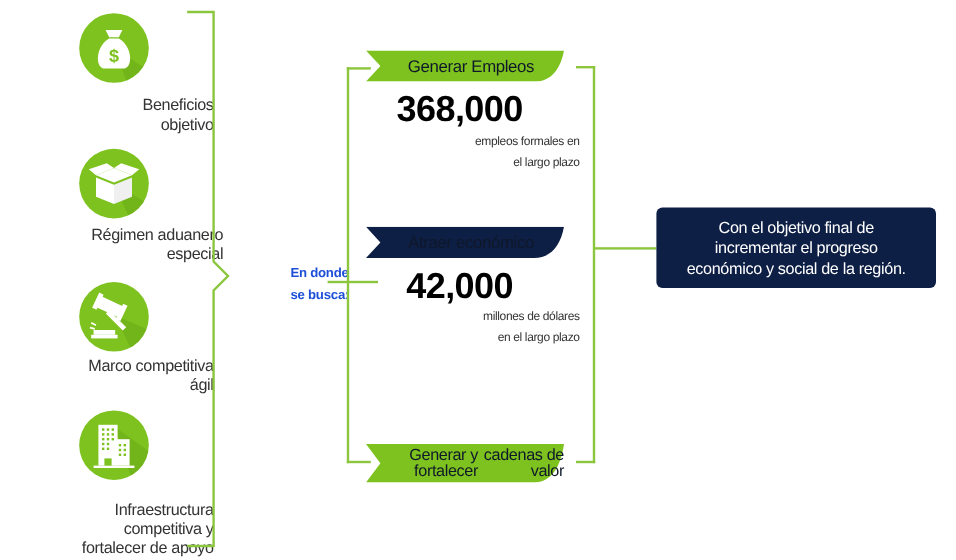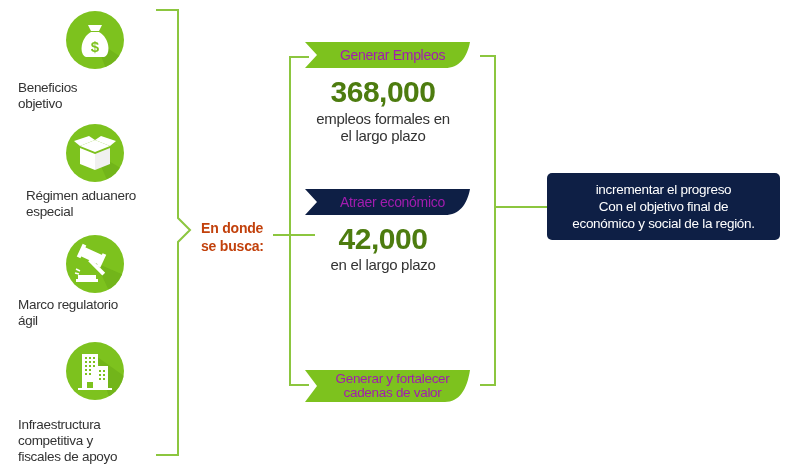--- a/index.html
+++ b/index.html
@@ -3,33 +3,33 @@
   <meta charset="utf-8">
   <style>
     html, body { margin: 0; padding: 0; background: #ffffff; }
     body { width: 797px; height: 467px; position: relative; overflow: hidden;
            font-family: "Liberation Sans", sans-serif; color: #2b2b2b; }
     .abs { position: absolute; }
     .line { position: absolute; background: #8cc63f; }
     .icon-circle { position: absolute; width: 58px; height: 58px; border-radius: 50%;
                    background: #7dc21e; overflow: hidden; }
     .icon-circle svg { position: absolute; left: 0; top: 0; }
-    .benefit-label { position: absolute; width: 160px; text-align: left;
+    .benefit-label { position: absolute; width: 160px; text-align: right;
                      font-size: 13.5px; line-height: 16px; color: #333; letter-spacing: -0.3px; }
     .ribbon { position: absolute; height: 26px; }
     .ribbon svg { position: absolute; left: 0; top: 0; }
     .ribbon-text { position: absolute; left: 0; top: 0; width: 100%; height: 100%;
                    display: flex; align-items: center; justify-content: center;
-                   color: #a21caf; font-size: 14px; letter-spacing: -0.3px; padding-left: 10px; box-sizing: border-box; text-align: right; }
+                   color: #0f172a; font-size: 14px; letter-spacing: -0.3px; padding-left: 10px; box-sizing: border-box; text-align: right; }
     .big-num { position: absolute; width: 200px; text-align: center; font-weight: bold;
-               font-size: 30px; color: #4d7c0f; letter-spacing: -0.5px; }
-    .sub { position: absolute; width: 200px; text-align: center; font-size: 15px;
+               font-size: 30px; color: #000000; letter-spacing: -0.5px; }
+    .sub { position: absolute; width: 200px; text-align: right; font-size: 10px;
            line-height: 17px; color: #333; letter-spacing: -0.3px; }
-    .search-label { position: absolute; font-weight: bold; font-size: 14px; line-height: 18px;
-                    color: #c2410c; letter-spacing: -0.2px; }
+    .search-label { position: absolute; font-weight: bold; font-size: 11px; line-height: 18px;
+                    color: #1d4ed8; letter-spacing: -0.2px; margin-left: 41px; }
     .goal-box { position: absolute; left: 547px; top: 173px; width: 233px; height: 67px;
                 background: #0e1f45; border-radius: 5px; color: #fff; font-size: 13.5px;
                 line-height: 17px; text-align: center; display: flex; align-items: center;
                 justify-content: center; letter-spacing: -0.3px; }
   </style>
 </head>
 <body>
 
 <div>
 
@@ -70,21 +70,21 @@
         <rect x="34" y="14" width="4" height="14" fill="#fff"></rect>
         <rect x="24" y="25" width="4" height="20" fill="#fff" transform="rotate(-70 26 26)"></rect>
       </g>
       <rect x="12" y="40" width="18" height="4" fill="#fff"></rect>
       <rect x="10" y="44" width="22" height="3" fill="#fff"></rect>
       <line x1="10" y1="34" x2="14" y2="36" stroke="#fff" stroke-width="1.5"></line>
       <line x1="9" y1="38" x2="13" y2="39" stroke="#fff" stroke-width="1.5"></line>
     </svg>
   </div>
   <div class="benefit-label" style="left:18px; top:297px;">
-    <div>Marco regulatorio</div>
+    <div>Marco competitiva</div>
     <div>ágil</div>
   </div>
 
   <div class="icon-circle" style="left:66px; top:342px;">
     <svg width="58" height="58" viewBox="0 0 58 58">
       <polygon points="30,14 58,34 58,58 44,58" fill="#6aab17" opacity="0.6"></polygon>
       <rect x="16" y="12" width="16" height="34" fill="#fff"></rect>
       <rect x="30" y="24" width="12" height="22" fill="#fff"></rect>
       <rect x="12" y="46" width="34" height="2" fill="#fff"></rect>
       <g fill="#7dc21e">
@@ -107,21 +107,21 @@
           <rect x="37" y="32" width="2" height="2"></rect>
         <rect x="33" y="36" width="2" height="2"></rect>
           <rect x="37" y="36" width="2" height="2"></rect>
         <rect x="21" y="40" width="6" height="6"></rect>
       </g>
     </svg>
   </div>
   <div class="benefit-label" style="left:18px; top:405px;margin-top:12px;">
     <div>Infraestructura</div>
     <div>competitiva y</div>
-    <div>fiscales de apoyo</div>
+    <div>fortalecer de apoyo</div>
   </div>
 </div>
 
 <div>
   <svg class="abs" style="left:150px; top:0;" width="45" height="467" viewBox="0 0 45 467">
     <polyline points="6,10 28,10 28,218 40,230 28,242 28,455 6,455" fill="none" stroke="#8cc63f" stroke-width="2"></polyline>
   </svg>
 </div>
 
 <div class="search-label" style="left:201px; top:219px;">
@@ -157,32 +157,33 @@
 </div>
 
 <div class="ribbon" style="left:305px; top:189px; width:165px;">
   <svg width="165" height="26" viewBox="0 0 165 26">
     <path d="M0 0 L165 0 C162 16 154 26 140 26 L0 26 L12 13 Z" fill="#0e1f45"></path>
   </svg>
   <div class="ribbon-text">Atraer económico</div>
 </div>
 <div class="big-num" style="left:283px; top:222px;">42,000</div>
 <div class="sub" style="left:283px; top:256px;">
+  <div>millones de dólares</div>
   <div>en el largo plazo</div>
 </div>
 
 <div class="ribbon" style="left:305px; top:370px; width:165px; height:32px;">
   <svg width="165" height="32" viewBox="0 0 165 32">
     <path d="M0 0 L165 0 C162 20 154 32 140 32 L0 32 L12 16 Z" fill="#7dc21e"></path>
   </svg>
-  <div class="ribbon-text" style="flex-direction:column; line-height:14px; font-size:13.5px;">
+  <div class="ribbon-text" style="flex-direction:row; line-height:14px; font-size:13.5px;">
     <div>Generar y fortalecer</div>
     <div>cadenas de valor</div>
   </div>
 </div>
 
 <div class="goal-box">
   <div>
+    <div>Con el objetivo final de</div>
     <div>incrementar el progreso</div>
-    <div>Con el objetivo final de</div>
     <div>económico y social de la región.</div>
   </div>
 </div>
 
 </body></html>

